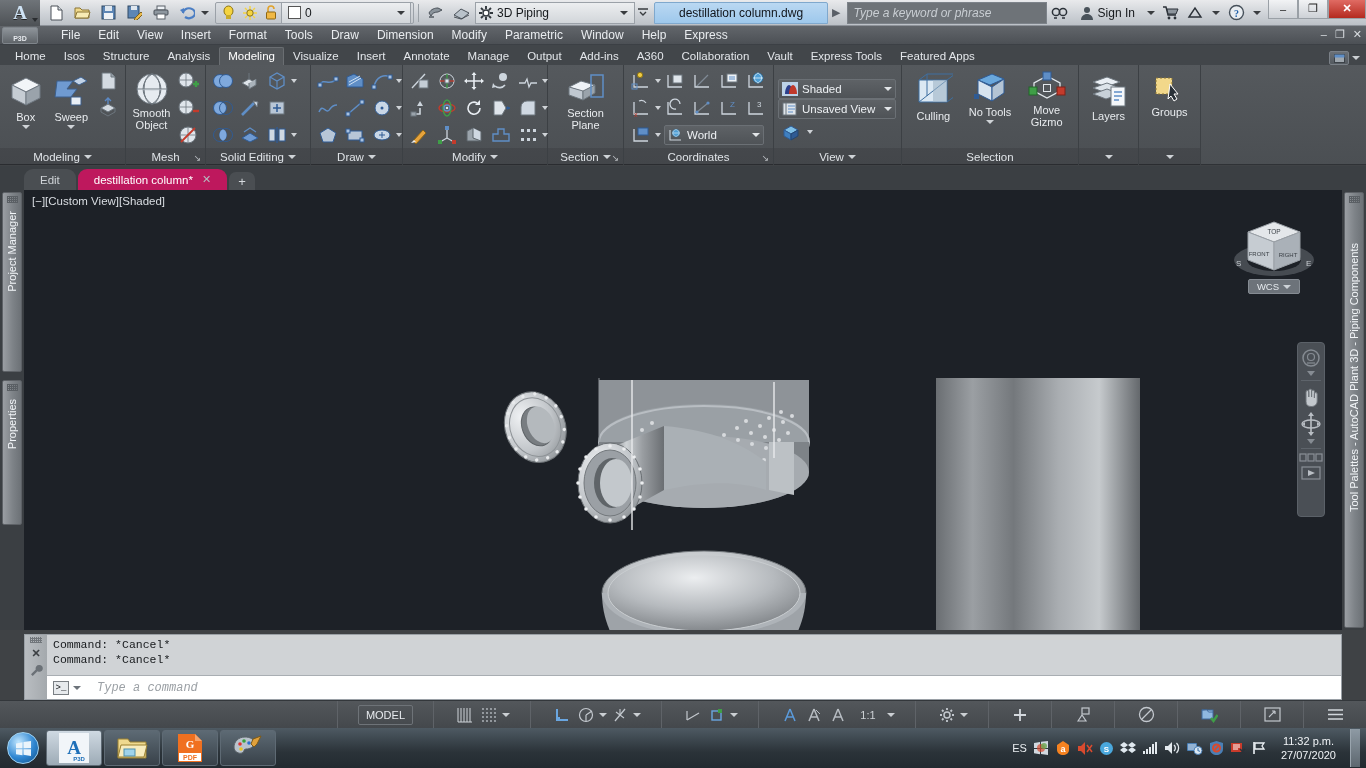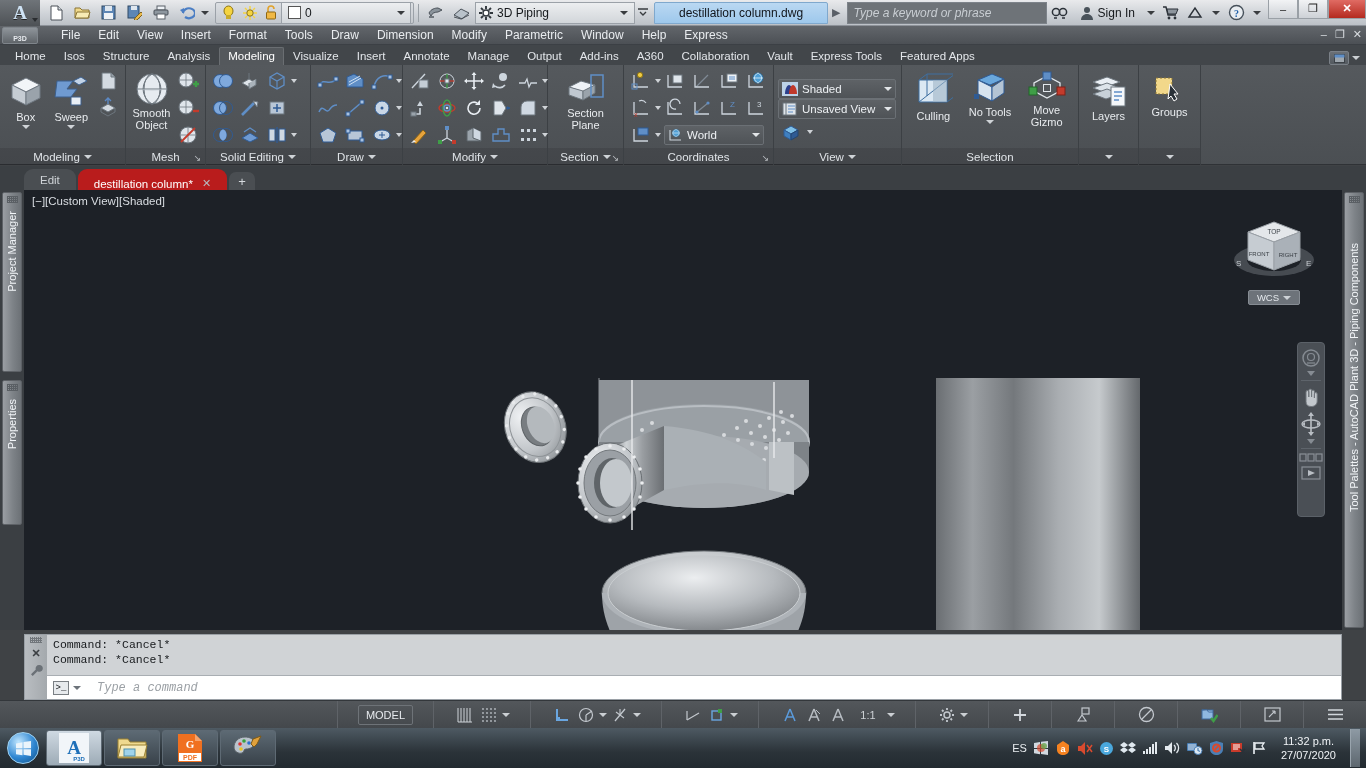--- a/index.html
+++ b/index.html
@@ -81,21 +81,21 @@
 
   .combo{height:20px;border:1px solid #6b7075;background:linear-gradient(#5e6266,#4f5357);
     display:flex;align-items:center;padding:0 3px;gap:4px;font-size:11.5px;color:#eef1f4;border-radius:2px;}
   .combo .cc{margin-left:auto;border-left:4px solid transparent;border-right:4px solid transparent;
     border-top:4px solid #e2e5e8;}
 
   
   .filetabs{position:absolute;left:0;top:166px;width:1366px;height:24px;background:#3b3f43;display:flex;align-items:flex-end;}
   .ftab{height:21px;display:flex;align-items:center;padding:0 16px;font-size:11.5px;color:#cfd3d7;
     background:#4a4e52;border-radius:9px 9px 0 0;margin-right:2px;}
-  .ftab.active{background:#b91c1c;color:#fff;align-items:flex-end;}
+  .ftab.active{background:#be185d;color:#fff;}
   .ftab .x{margin-left:9px;font-size:11px;color:#b6bbc0;}
   .ftplus{width:26px;height:18px;background:#4a4e52;border-radius:7px 7px 0 0;
     display:flex;align-items:center;justify-content:center;color:#d6dade;font-size:13px;}
 
   
   .viewport{position:absolute;left:24px;top:190px;width:1318px;height:440px;
     background:#1d2127;overflow:hidden;}
   .vplabel{position:absolute;left:8px;top:5px;font-size:11.5px;color:#d9dde2;}
 
   .leftdock{position:absolute;left:0;top:190px;width:24px;height:440px;background:#3b3f43;}
@@ -104,21 +104,21 @@
     border:1px solid #5d6166;border-radius:2px;display:flex;flex-direction:column;align-items:center;}
   .dockpanel .grip{width:11px;height:7px;margin-top:3px;
     background:repeating-linear-gradient(0deg,#5a5f64 0 1px,transparent 1px 2px),
                repeating-linear-gradient(90deg,#5a5f64 0 1px,transparent 1px 2px);}
   .vtext{writing-mode:vertical-rl;transform:rotate(180deg);font-size:11px;color:#f2f5f8;
     margin-top:8px;white-space:nowrap;}
   .rightdock{position:absolute;left:1342px;top:190px;width:24px;height:440px;background:#3b3f43;}
 
   
   .viewcube{position:absolute;right:22px;top:14px;width:92px;height:92px;}
-  .wcsbtn{position:absolute;right:42px;top:100px;width:52px;height:15px;
+  .wcsbtn{position:absolute;right:42px;top:89px;width:52px;height:15px;
     background:#6d737a;border:1px solid #868c93;border-radius:2px;display:flex;align-items:center;
     justify-content:center;gap:4px;font-size:9.5px;color:#e6eaee;}
   .navbar{position:absolute;right:17px;top:152px;width:28px;height:175px;
     background:#4a4f55;border:1px solid #5b6168;border-radius:4px;
     display:flex;flex-direction:column;align-items:center;padding-top:4px;gap:2px;}
   .navdiv{width:20px;height:1px;background:#5e646b;margin:2px 0;}
 
   
   .cmdwrap{position:absolute;left:24px;top:634px;width:1318px;height:66px;background:#d0d3d6;
     border:1px solid #9aa0a6;display:flex;}

